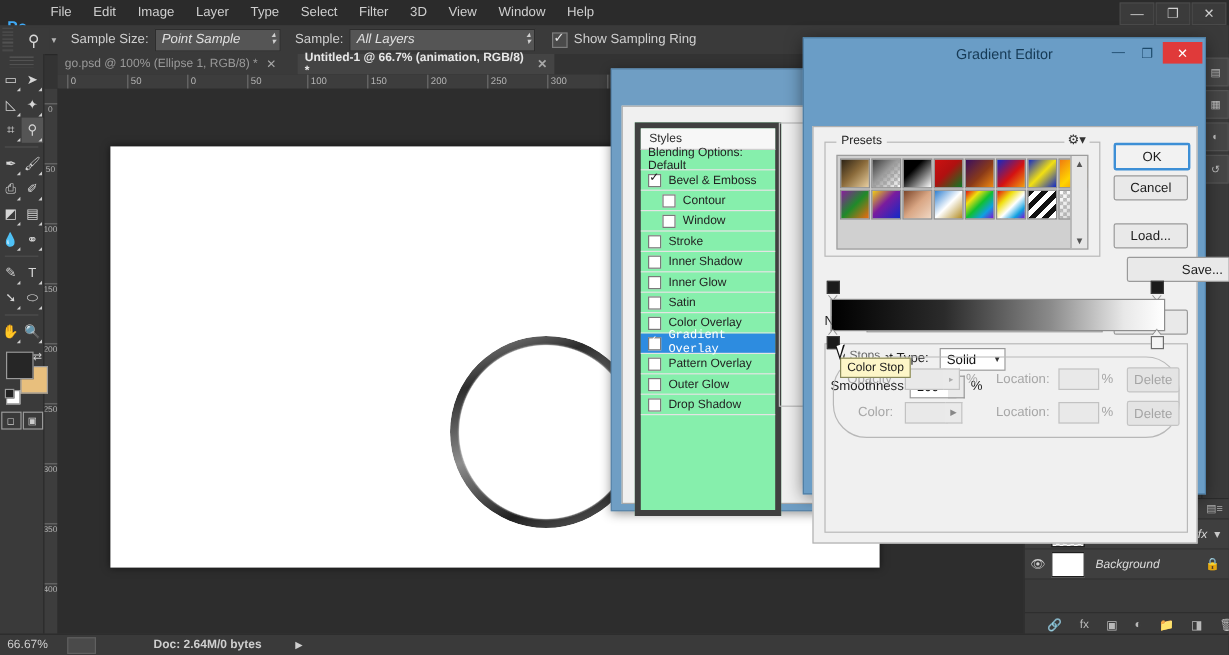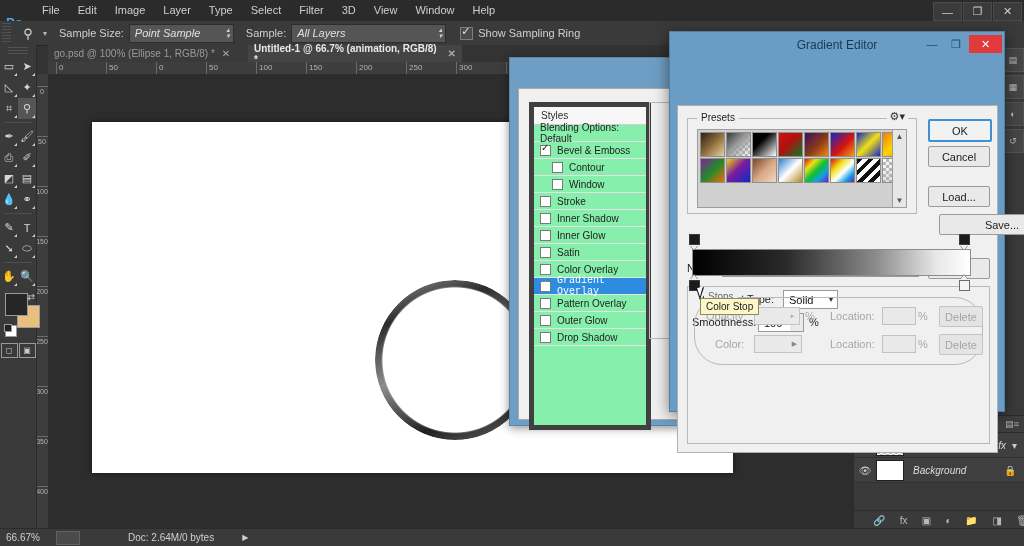--- a/index.html
+++ b/index.html
@@ -90,21 +90,21 @@
           linear-gradient(160deg,#9a9a9a 0%,#2c2c2c 22%,#8d8d8d 50%,#202020 78%,#6f6f6f 100%);
         -webkit-mask:radial-gradient(circle at 50% 50%, transparent 0 70px, #000 74px 80px, transparent 81px);
         mask:radial-gradient(circle at 50% 50%, transparent 0 70px, #000 74px 80px, transparent 81px);
         filter:blur(.4px);}
 
   
   .statusbar{position:absolute;left:0;bottom:0;width:1024px;height:17px;background:#3a3a3a;
         border-top:1px solid #2b2b2b;display:flex;align-items:center;color:#cfcfcf;font-size:10px;}
   .zoomfield{margin-left:6px;width:46px;}
   .statbtn{width:22px;height:12px;background:#4a4a4a;border:1px solid #606060;margin-left:4px;}
-  .docinfo{margin-left:48px;}
+  .docinfo{margin-left:48px;font-weight:bold;}
   .statarrow{margin-left:28px;font-size:8px;}
 
   
   .rightdock{position:absolute;right:0;top:45px;width:170px;height:484px;background:#3a3a3a;
         border-left:1px solid #2b2b2b;}
   .rd-strip{position:absolute;right:0;top:0;width:22px;height:484px;background:#3a3a3a;
         border-left:1px solid #2f2f2f;}
   .rd-ico{width:20px;height:22px;margin:3px auto 0 auto;background:#464646;border:1px solid #545454;
         display:flex;align-items:center;justify-content:center;color:#bdbdbd;font-size:9px;}
   .layerspanel{position:absolute;left:0;top:370px;width:170px;height:114px;background:#3a3a3a;

